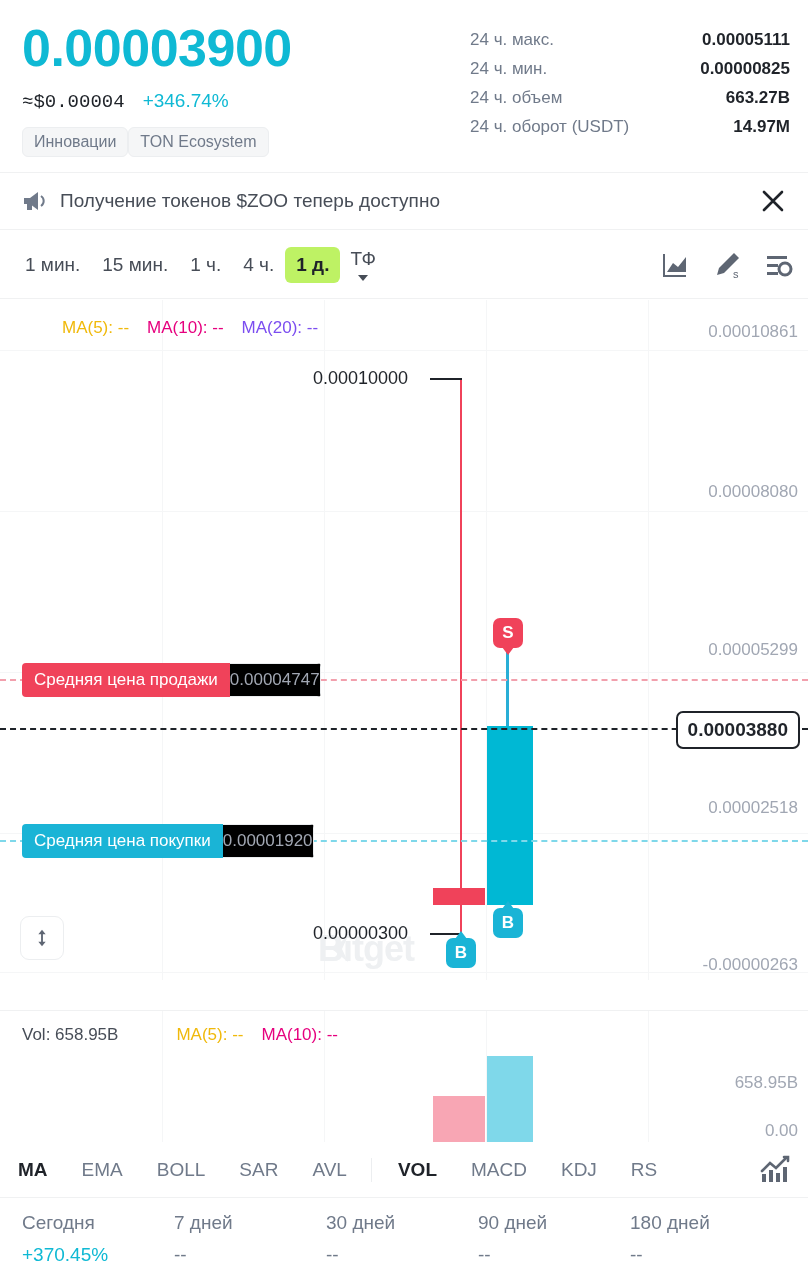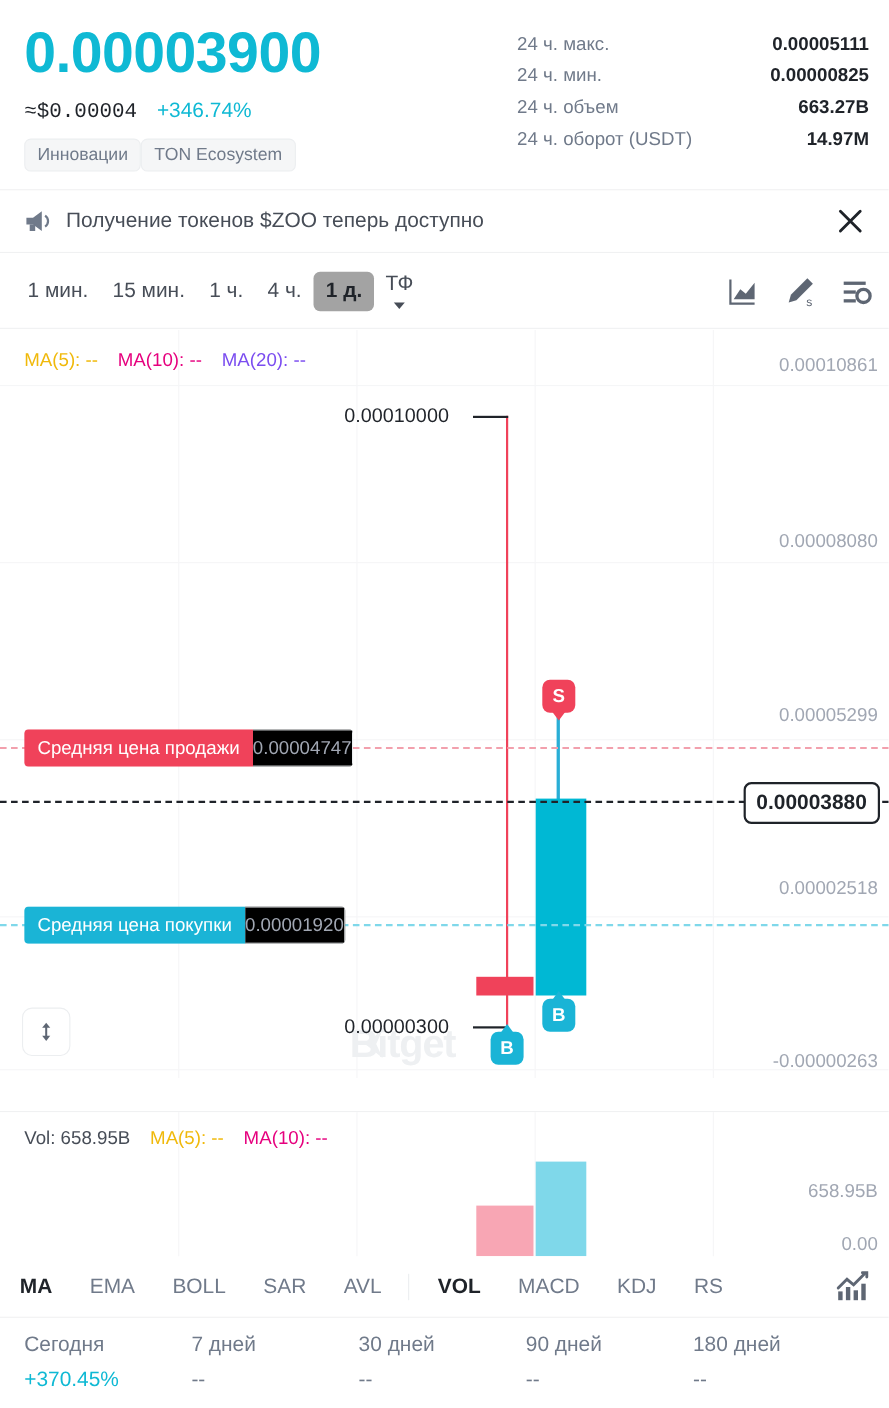--- a/index.html
+++ b/index.html
@@ -52,41 +52,41 @@
   
   .tfbar {
     position: absolute; top: 231px; left: 0; width: 808px; height: 68px;
     display: flex; align-items: center; padding: 0 14px;
     border-bottom: 1px solid #f0f1f2;
   }
   .tf-item {
     font-size: 19px; color: #474d57; padding: 7px 11px; border-radius: 6px;
     white-space: nowrap; cursor: pointer;
   }
-  .tf-item.active { background: #a3a3a3; color: #1f2329; font-weight: bold; }
+  .tf-item.active { background: #bef264; color: #1f2329; font-weight: bold; }
   .tf-more { display: flex; align-items: center; gap: 5px; font-size: 19px;
              color: #474d57; padding: 7px 10px; cursor: pointer; flex-direction: column; }
   .caret { width: 0; height: 0; border-left: 5px solid transparent;
            border-right: 5px solid transparent; border-top: 6px solid #474d57; }
   .tf-spacer { flex: 1; }
   .tf-icon { width: 30px; height: 30px; margin-left: 22px; cursor: pointer; }
 
   
   .chart-wrap {
     position: absolute; top: 300px; left: 0; width: 808px; height: 680px;
     overflow: hidden;
   }
   .grid-v { position: absolute; top: 0; width: 1px; height: 680px; background: #f5f6f7; }
   .grid-h { position: absolute; left: 0; width: 808px; height: 1px; background: #f5f6f7; }
 
   .ma-legend {
     position: absolute; top: 18px; left: 22px; display: flex; gap: 18px;
     font-size: 17px; font-weight: 500;
   }
-  .ma5  { color: #f0b90b; }
+  .ma5  { color: #f0b90b; margin-left: 40px; }
   .ma10 { color: #e6007e; text-align: center; }
   .ma20 { color: #7b4df0; }
 
   .axis-label {
     position: absolute; right: 10px; font-size: 17px; color: #a1a7b3;
     text-align: right; white-space: nowrap;
   }
 
   .watermark {
     position: absolute; left: 318px; top: 628px; font-size: 36px;

